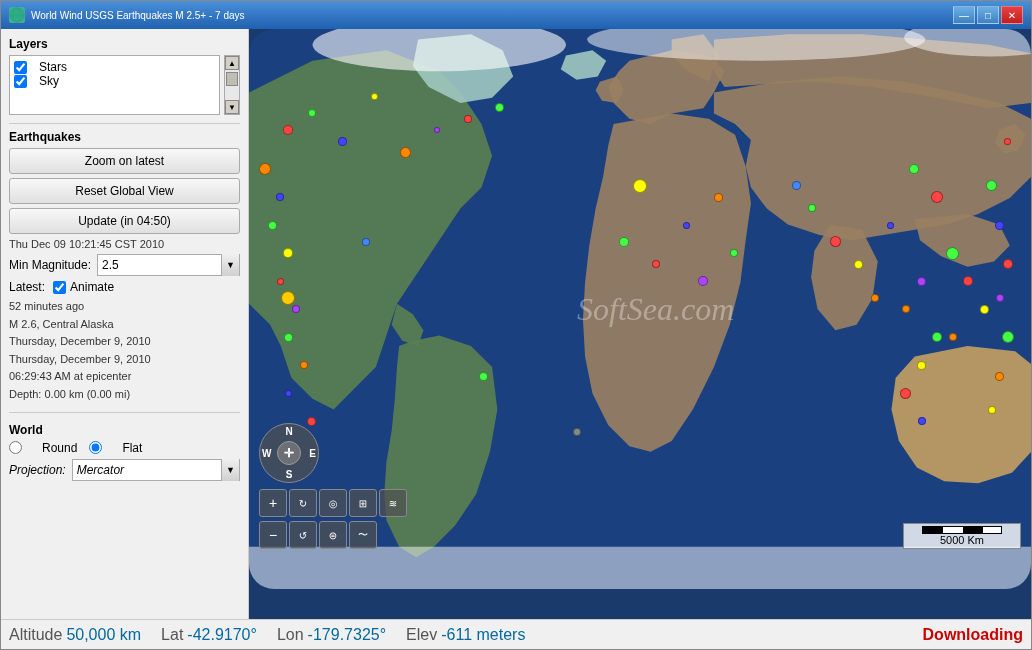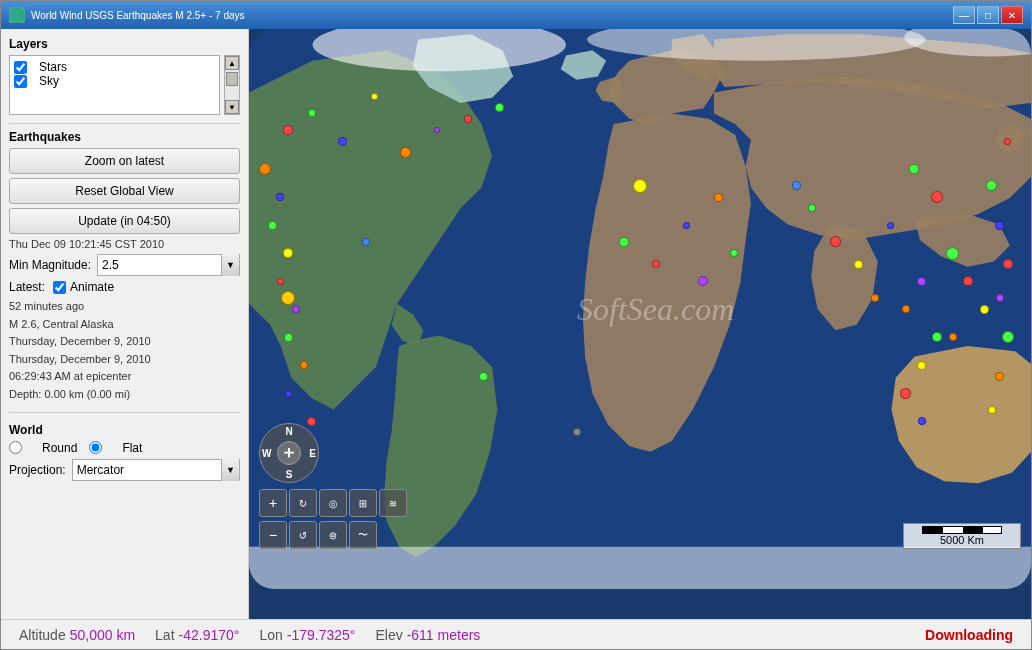--- a/index.html
+++ b/index.html
@@ -202,20 +202,21 @@
       align-items: center;
       gap: 20px;
       font-size: 12px;
     }
 
     .projection-row {
       display: flex;
       align-items: center;
       gap: 6px;
       margin: 4px 0;
+      font-style: italic;
     }
 
     
     .map-area {
       flex: 1;
       position: relative;
       background: #1a3a6b;
       overflow: hidden;
     }
 
@@ -323,37 +324,37 @@
       border: 1px solid #888;
     }
 
     
     .status-bar {
       height: 30px;
       background: #f0f0f0;
       border-top: 1px solid #ccc;
       display: flex;
       align-items: center;
-      padding: 0 18px;
+      padding: 0 8px;
       gap: 20px;
-      font-size: 14px;
+      font-size: 16px;
     }
 
     .status-item {
       display: flex;
       align-items: center;
       gap: 4px;
     }
 
     .status-label {
       color: #555;
     }
 
     .status-value {
-      color: #a21caf;
+      color: #0369a1;
     }
 
     .downloading-text {
       color: #cc0000;
       font-weight: bold;
     }
 
     
     .eq-dot {
       position: absolute;

